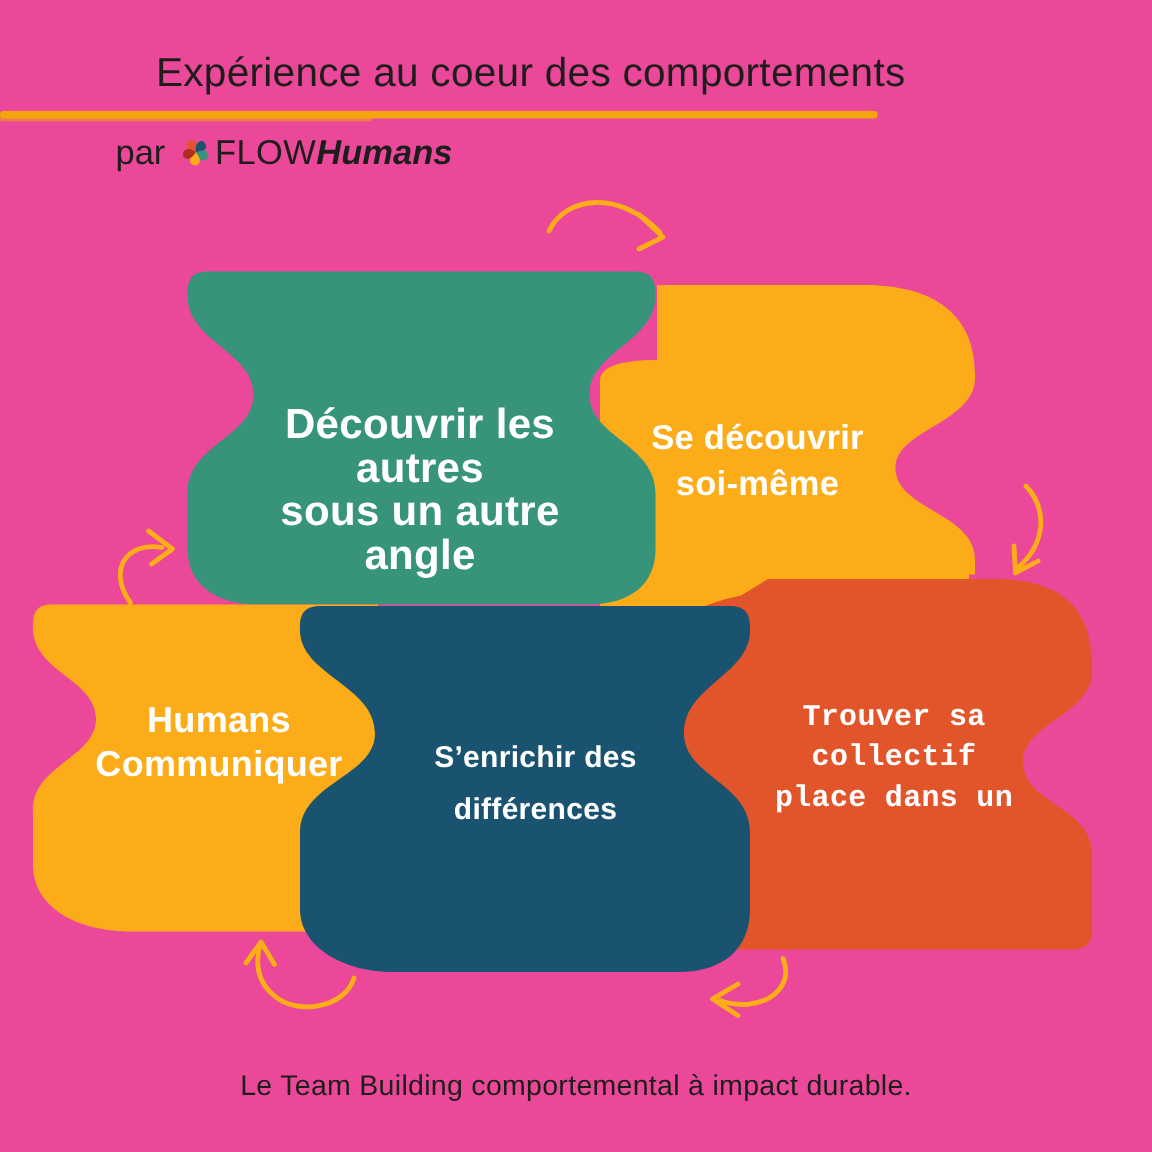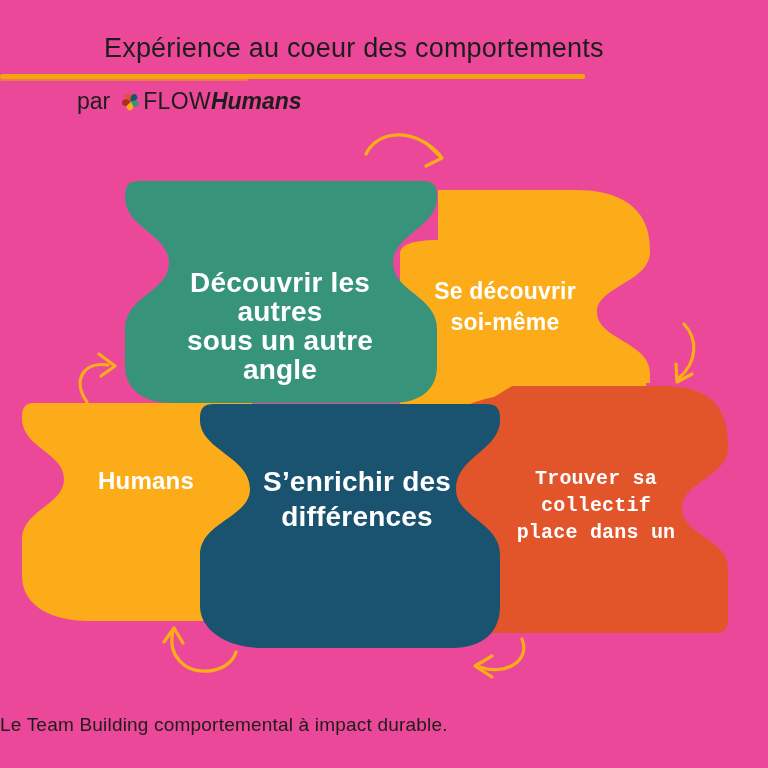--- a/index.html
+++ b/index.html
@@ -20,24 +20,24 @@
   .byline .brand-regular{font-weight:400;letter-spacing:0.3px;}
   .byline .brand-italic{font-weight:700;font-style:italic;}
   .diagram-svg{position:absolute;left:0;top:0;width:768px;height:768px;}
   .blob-label{
     position:absolute;color:#ffffff;font-weight:700;text-align:center;
     letter-spacing:0.2px;
   }
   .label-discover-others{left:165px;top:268px;width:230px;font-size:28px;line-height:29px;}
   .label-discover-self{left:415px;top:276px;width:180px;font-size:23px;line-height:31px;}
   .label-communicate{left:40px;top:466px;width:212px;font-size:24px;line-height:29px;}
-  .label-enrich{left:245px;top:464px;width:224px;font-size:28px;line-height:35px;}
+  .label-enrich{left:245px;top:488px;width:224px;font-size:20px;line-height:35px;}
   .label-find-place{left:511px;top:465px;width:170px;font-size:20px;line-height:27px;font-family:Liberation Mono, monospace;}
   .footer{
-    position:absolute;left:0;top:714px;width:768px;
+    position:absolute;left:0;top:714px;width:768px;text-align:center;
     font-size:19px;color:#1d1d1b;letter-spacing:0.2px;
   }
 </style>
 </head>
 <body>
 
 <div class="canvas">
 
   <svg class="diagram-svg" viewBox="0 0 768 768" xmlns="http://www.w3.org/2000/svg" aria-hidden="true">
 
@@ -118,20 +118,21 @@
     <div>sous un autre angle</div>
   </div>
 
   <div class="blob-label label-discover-self">
     <div>Se découvrir</div>
     <div>soi-même</div>
   </div>
 
   <div class="blob-label label-communicate">
     <div>Humans</div>
+    <div>Communiquer</div>
   </div>
 
   <div class="blob-label label-enrich">
     <div>S’enrichir des</div>
     <div>différences</div>
   </div>
 
   <div class="blob-label label-find-place">
     <div>Trouver sa</div>
     <div>collectif</div>

